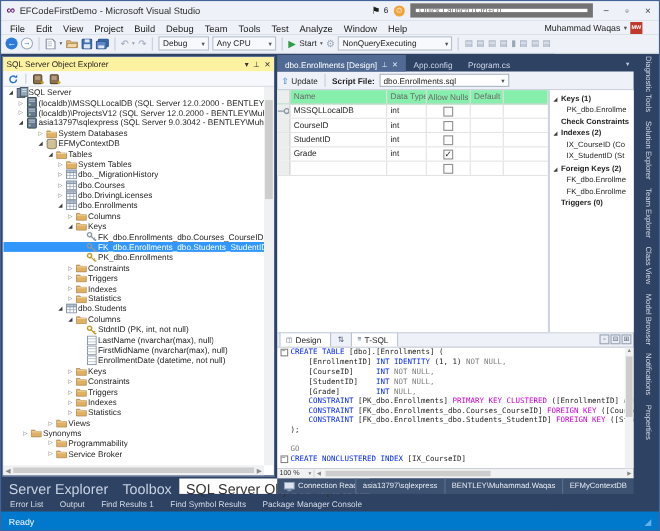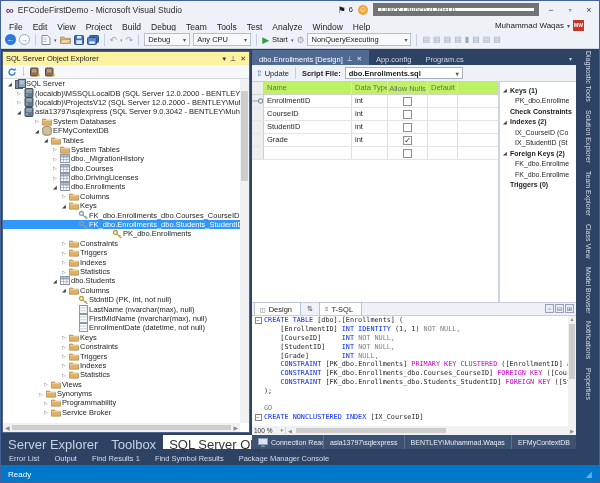--- a/index.html
+++ b/index.html
@@ -65,26 +65,26 @@
   #doc { position:absolute; left:252px; top:0; width:324px; height:400px; }
   #doc-tabrow { height:16px; display:flex; align-items:flex-end; }
   .dtab { height:15px; font-size:7.5px; color:#cdd6e6; padding:3px 7px 0; display:flex; gap:4px; align-items:center; }
   .dtab.active { background:#506a93; color:#fff; }
   .dtab .ic { font-size:6.5px; color:#e6ecf5; }
   #tabrow-dd { margin-left:auto; color:#c2cee0; font-size:6px; padding:0 4px 3px; }
   #update-bar { height:17px; background:#eef1f7; border-bottom:1px solid #c8cfda; display:flex; align-items:center; gap:4px; padding:0 4px; }
   #update-btn { display:flex; align-items:center; gap:2px; font-size:7.5px; color:#1e1e1e; }
   .uparrow { color:#1d6fd0; font-size:8px; }
   #script-label { font-size:7.5px; color:#1e1e1e;font-weight:bold; }
-  #script-combo { width:118px; height:12px; background:#fff; border:1px solid #a8b2c0; font-size:7.5px; color:#222; display:flex; align-items:center; padding:0 3px;font-weight:bold; }
+  #script-combo { width:118px; height:12px; background:#fff; border:1px solid #a8b2c0; font-size:7.5px; color:#222; display:flex; align-items:center; padding:0 3px; }
   #script-combo .dd { margin-left:auto; font-size:6px; color:#555; }
 
   #designer { position:relative; height:220px; background:#fff; }
   #grid { position:absolute; left:0; top:0; right:78px; bottom:0; }
-  .g-head { display:flex; height:13px; border-bottom:1px solid #d3d3d3; background:#bef264; }
+  .g-head { display:flex; height:13px; border-bottom:1px solid #d3d3d3; background:#86efac; }
   .g-row  { display:flex; height:13px; border-bottom:1px solid #e4e4e4; }
   .g-cell { border-right:1px solid #e0e0e0; font-size:7.5px; color:#1e1e1e; padding:1px 3px 0; overflow:hidden; white-space:nowrap; }
   .g-head .g-cell { color:#6b6b6b; }
   .g-sel { width:12px; flex:none; background:#eceded; border-right:1px solid #cfcfcf; display:flex; align-items:center; justify-content:center; padding:0; }
   .c-name { width:88px; flex:none; }
   .c-type { width:36px; flex:none; }
   .c-null { width:40px; flex:none; display:flex; justify-content:center; align-items:center; }
   .c-def  { width:30px; flex:none; }
   .c-rest { flex:1; border-right:none; }
   .cb { width:9px; height:9px; border:1px solid #8e8f8f; background:#fcfcfc; font-size:8px; line-height:7px; text-align:center; color:#1e1e1e; }
@@ -415,21 +415,21 @@
         <div class="tree-row sel" style="padding-left:66px">
           <span class="tw-arrow"></span>
           <span class="tw-icon">
             <svg width="11" height="10">
               <circle cx="3.4" cy="3.4" r="1.9" fill="none" stroke="#8d99a5" stroke-width="1.3"></circle>
               <path d="M4.8 4.8 L8.6 8.6 M7.2 7.2 L8.4 6 M8.6 8.6 L9.5 7.7" stroke="#8d99a5" stroke-width="1.1" fill="none"></path>
             </svg>
           </span>
           <span class="tw-label">FK_dbo.Enrollments_dbo.Students_StudentID</span>
         </div>
-        <div class="tree-row" style="padding-left:100px">
+        <div class="tree-row" style="padding-left:66px">
           <span class="tw-arrow"></span>
           <span class="tw-icon">
             <svg width="11" height="10">
               <circle cx="3.4" cy="3.4" r="1.9" fill="none" stroke="#c29b29" stroke-width="1.3"></circle>
               <path d="M4.8 4.8 L8.6 8.6 M7.2 7.2 L8.4 6 M8.6 8.6 L9.5 7.7" stroke="#c29b29" stroke-width="1.1" fill="none"></path>
             </svg>
           </span>
           <span class="tw-label">PK_dbo.Enrollments</span>
         </div>
         <div class="tree-row" style="padding-left:57px">
@@ -586,21 +586,21 @@
         <div class="tree-row" style="padding-left:39px">
           <span class="tw-arrow">▷</span>
           <span class="tw-icon">
             <svg width="10" height="9">
               <path d="M0.5 2 h3 l1 1.2 h5 v5 h-9z" fill="#e0b165" stroke="#a27c3f" stroke-width="0.6"></path>
               <path d="M0.9 3.6 h8.4" stroke="#f2d9a8" stroke-width="0.8"></path>
             </svg>
           </span>
           <span class="tw-label">Views</span>
         </div>
-        <div class="tree-row" style="padding-left:34px">
+        <div class="tree-row" style="padding-left:16px">
           <span class="tw-arrow">▷</span>
           <span class="tw-icon">
             <svg width="10" height="9">
               <path d="M0.5 2 h3 l1 1.2 h5 v5 h-9z" fill="#e0b165" stroke="#a27c3f" stroke-width="0.6"></path>
               <path d="M0.9 3.6 h8.4" stroke="#f2d9a8" stroke-width="0.8"></path>
             </svg>
           </span>
           <span class="tw-label">Synonyms</span>
         </div>
         <div class="tree-row" style="padding-left:39px">
@@ -684,21 +684,21 @@
             <div class="g-cell c-def">Default</div>
             <div class="g-cell c-rest"></div>
           </div>
           <div class="g-row">
             <div class="g-cell g-sel">
               <svg width="12" height="8">
                 <path d="M0.5 4 h5.5" stroke="#8a97a8" stroke-width="1"></path>
                 <circle cx="8.6" cy="4" r="2.2" fill="none" stroke="#8a97a8" stroke-width="1.2"></circle>
               </svg>
             </div>
-            <div class="g-cell c-name">EnrollmentID</div>
+            <div class="g-cell c-name">MSSQLLocalDB</div>
             <div class="g-cell c-type">int</div>
             <div class="g-cell c-null">
               <span class="cb"></span>
             </div>
             <div class="g-cell c-def"></div>
             <div class="g-cell c-rest"></div>
           </div>
           <div class="g-row">
             <div class="g-cell g-sel"></div>
             <div class="g-cell c-name">CourseID</div>

